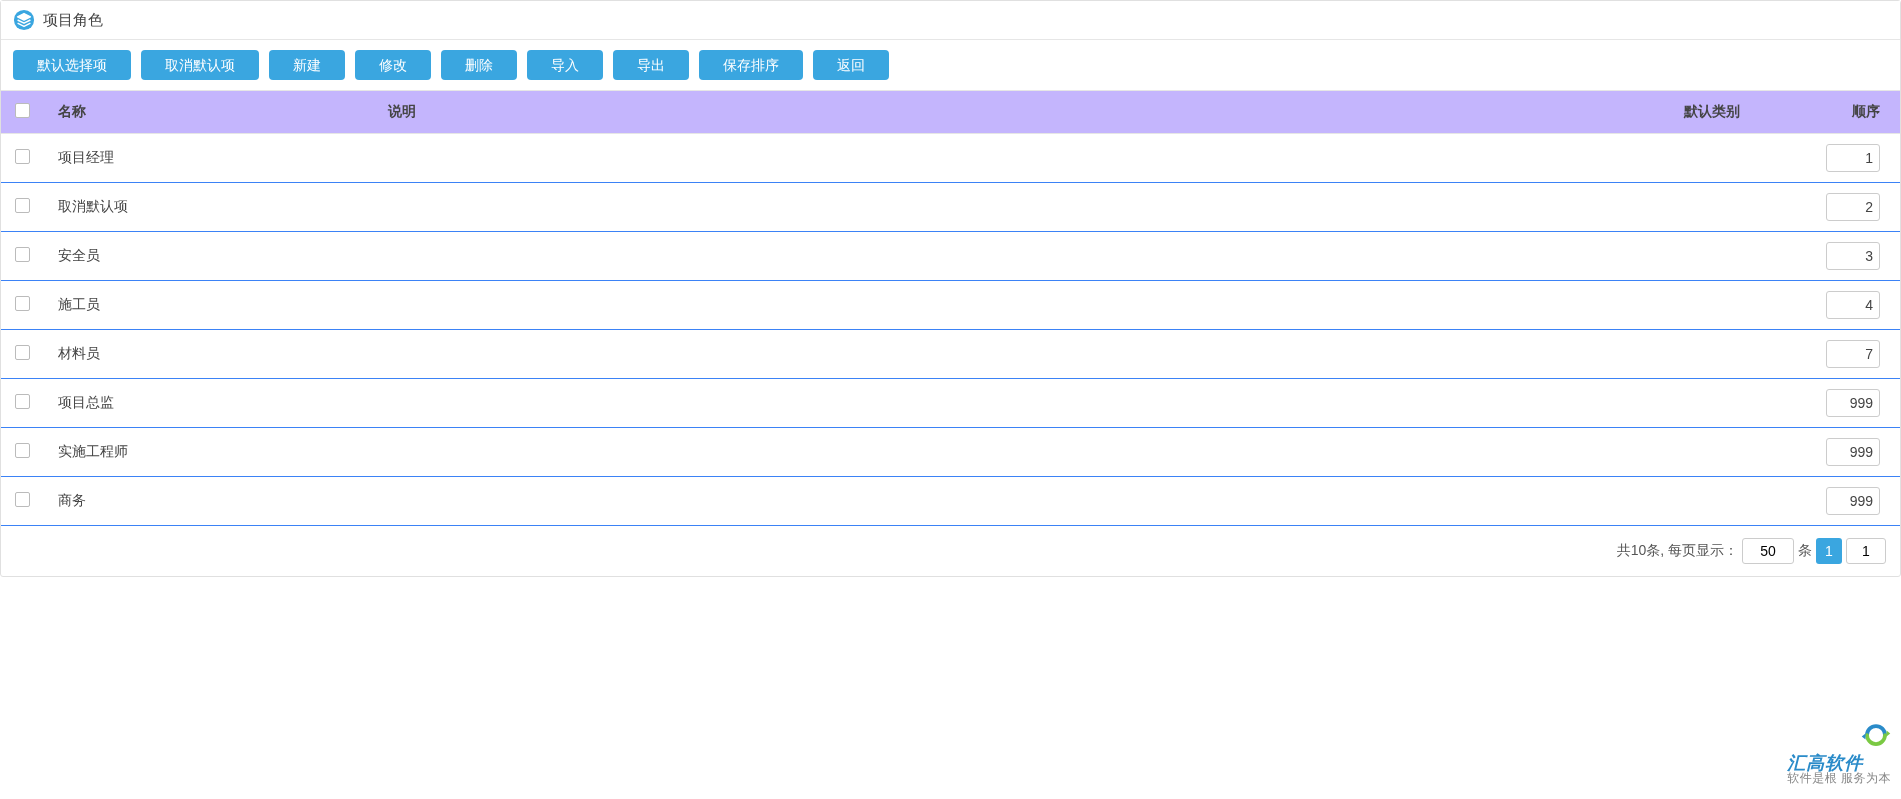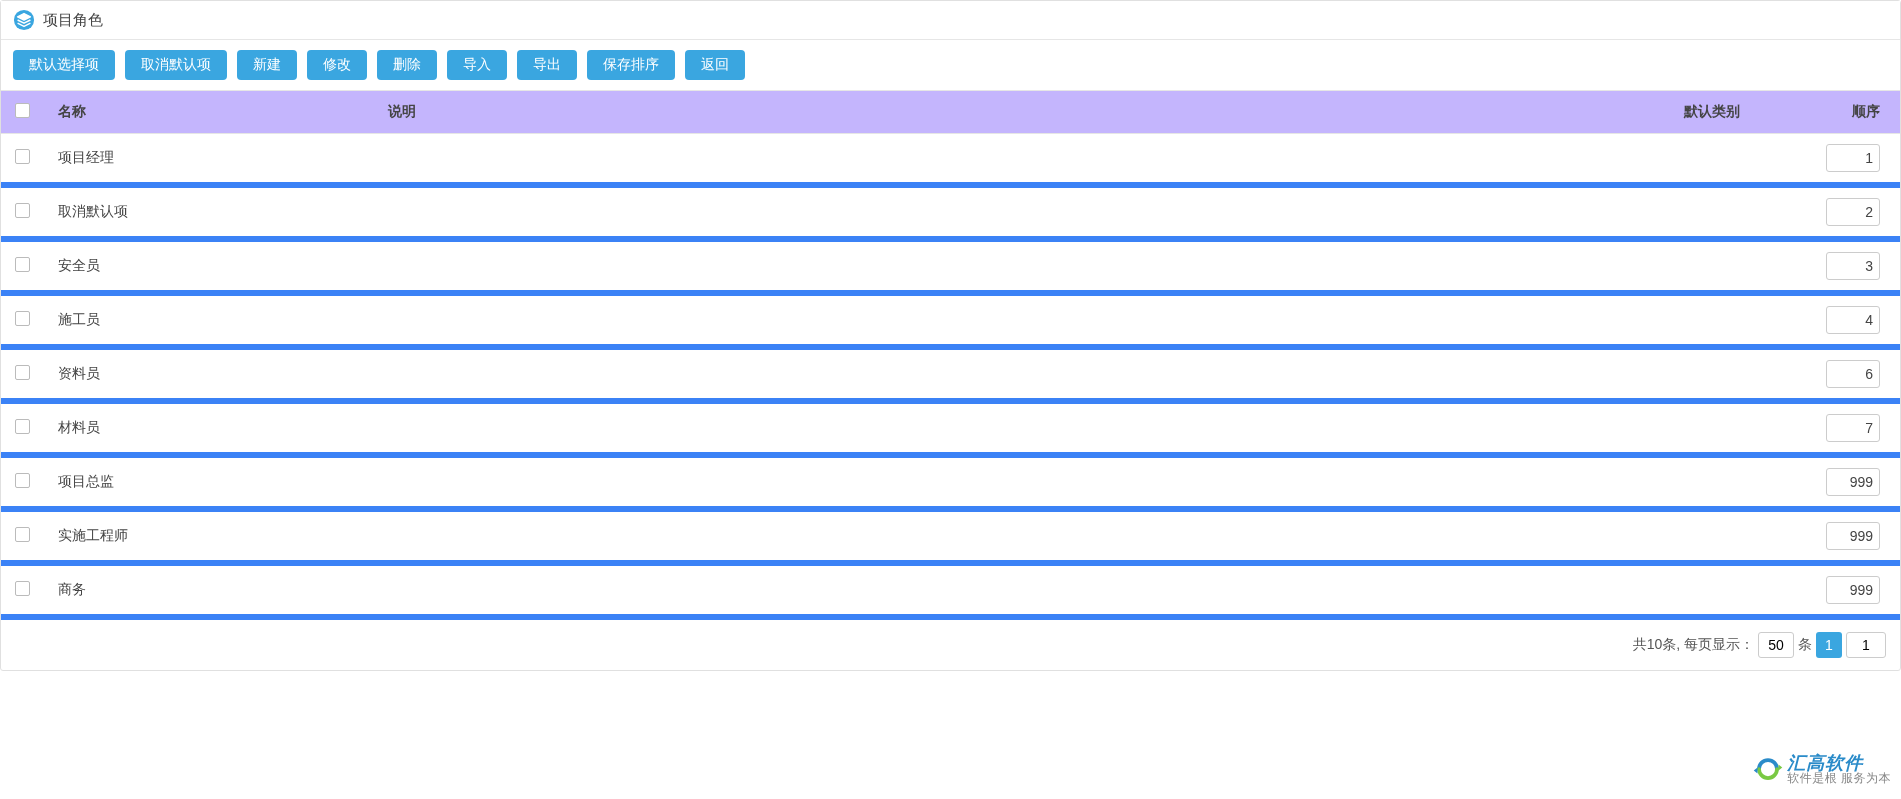--- a/index.html
+++ b/index.html
@@ -32,41 +32,40 @@
   padding: 10px 12px;
   display: flex;
   gap: 10px;
   border-bottom: 1px solid #e6e6e6;
   background: #fff;
 }
 .btn {
   background: #3aa6e0;
   color: #fff;
   border: none;
-  padding: 6px 16px;
+  padding: 6px 24px;
   font-size: 14px;
   border-radius: 4px;
   cursor: pointer;
   line-height: 18px;
-  font-family: Liberation Mono, monospace;
 }
 .table { width: 100%; border-collapse: collapse; }
 .table thead th {
   background: #c4b5fd;
   text-align: left;
   font-weight: 600;
   color: #444;
   padding: 12px 14px;
   border-bottom: 1px solid #e6e6e6;
   font-size: 14px;
 }
 .table thead th.col-order { text-align: right; }
 .table tbody td {
   padding: 10px 14px;
-  border-bottom: 6px solid #3b82f6;
+  border-bottom: 1px solid #3b82f6;
   color: #444;
   vertical-align: middle;
   height: 45px;
 }
 .col-check { width: 40px; }
 .col-name { width: 330px; }
 .col-desc { }
 .col-default { width: 140px; }
 .col-order { width: 90px; text-align: right; padding-right: 20px !important; }
 input[type="checkbox"].chk {
@@ -91,41 +90,42 @@
 .footer {
   padding: 12px 14px;
   display: flex;
   justify-content: flex-end;
   align-items: center;
   gap: 4px;
   color: #555;
   font-size: 14px;
 }
 .page-size {
-  width: 36px; height: 26px;
+  width: 52px; height: 26px;
   border: 1px solid #ccc; border-radius: 3px;
   text-align: center; font-size: 14px;
 }
 .page-num {
   display: inline-flex; align-items: center; justify-content: center;
   min-width: 26px; height: 26px;
   background: #3aa6e0; color: #fff;
   border-radius: 3px; font-size: 14px;
   padding: 0 6px;
 }
 .page-go {
   width: 40px; height: 26px;
   border: 1px solid #ccc; border-radius: 3px;
   text-align: center; font-size: 14px;
 }
 .watermark {
   position: fixed;
   right: 10px; bottom: 14px;
-  display: flex; align-items: flex-start; gap: 4px;
+  display: flex; align-items: flex-end; gap: 4px;
   pointer-events: none;
+  flex-direction: column;
 }
 .wm-logo { width: 30px; height: 30px; }
 .wm-text { display: flex; flex-direction: column; line-height: 1.05; }
 .wm-main { font-size: 18px; font-weight: 600; color: #2a8bc9; font-style: italic; letter-spacing: 1px; }
 .wm-sub { font-size: 12px; color: #888; letter-spacing: 0.5px; }
 </style>
 </head>
 <body>
 
 <div class="panel">
@@ -191,27 +191,20 @@
         </tr>
         <tr>
           <td class="col-check"><input type="checkbox" class="chk" style=""></td>
           <td class="col-name">施工员</td>
           <td class="col-desc"></td>
           <td class="col-default"></td>
           <td class="col-order"><input class="order-input" value="4" style=""></td>
         </tr>
         <tr>
           <td class="col-check"><input type="checkbox" class="chk" style=""></td>
-          <td class="col-name">资料员</td>
-          <td class="col-desc"></td>
-          <td class="col-default"></td>
-          <td class="col-order"><input class="order-input" value="6" style=""></td>
-        </tr>
-        <tr>
-          <td class="col-check"><input type="checkbox" class="chk" style=""></td>
           <td class="col-name">材料员</td>
           <td class="col-desc"></td>
           <td class="col-default"></td>
           <td class="col-order"><input class="order-input" value="7" style=""></td>
         </tr>
         <tr>
           <td class="col-check"><input type="checkbox" class="chk" style=""></td>
           <td class="col-name">项目总监</td>
           <td class="col-desc"></td>
           <td class="col-default"></td>

